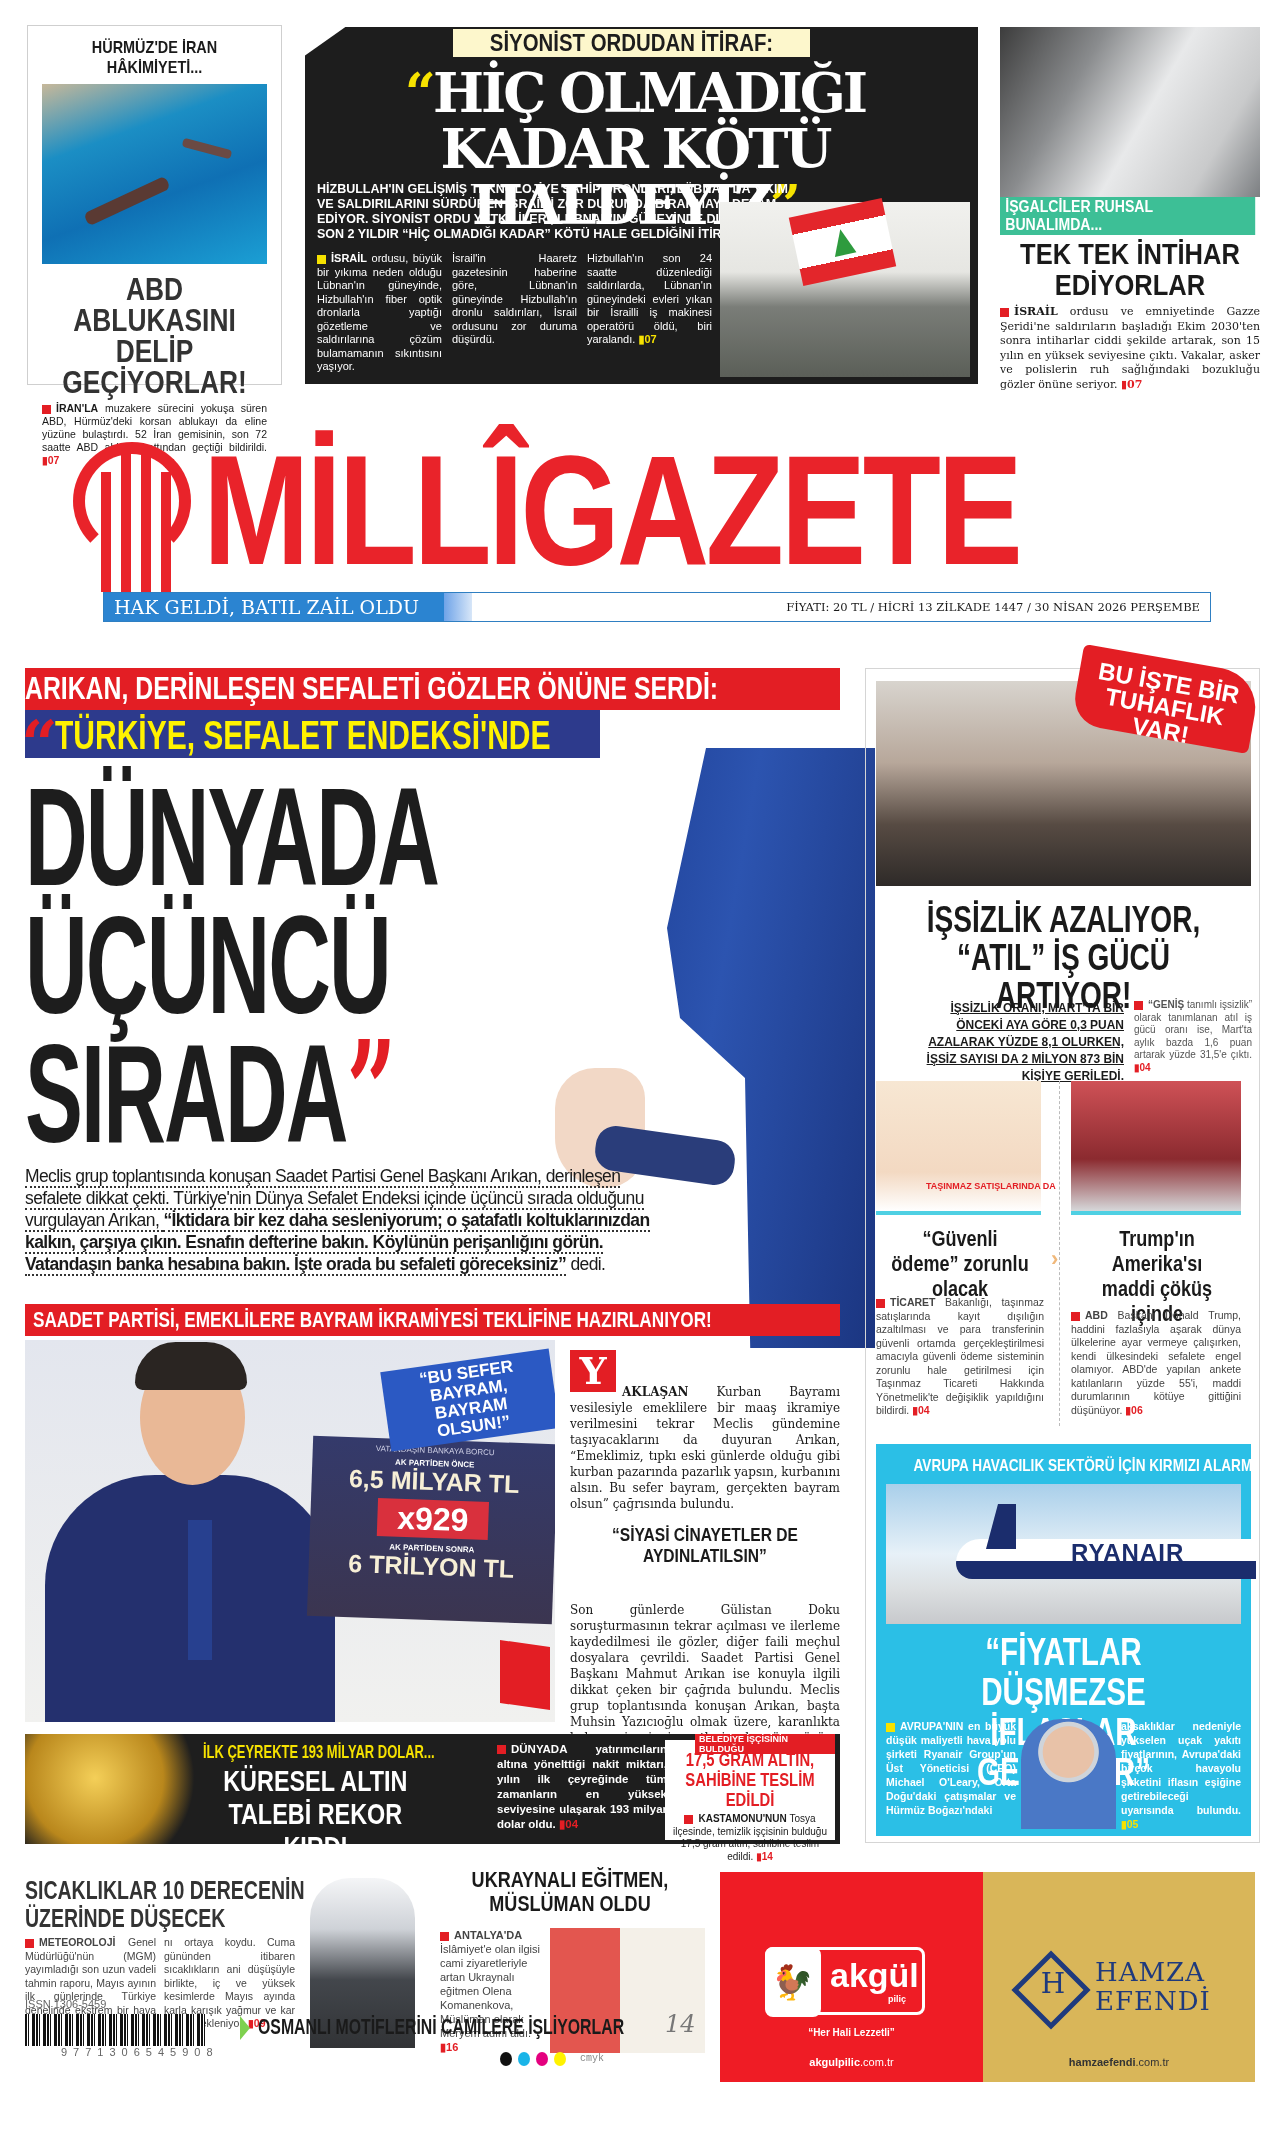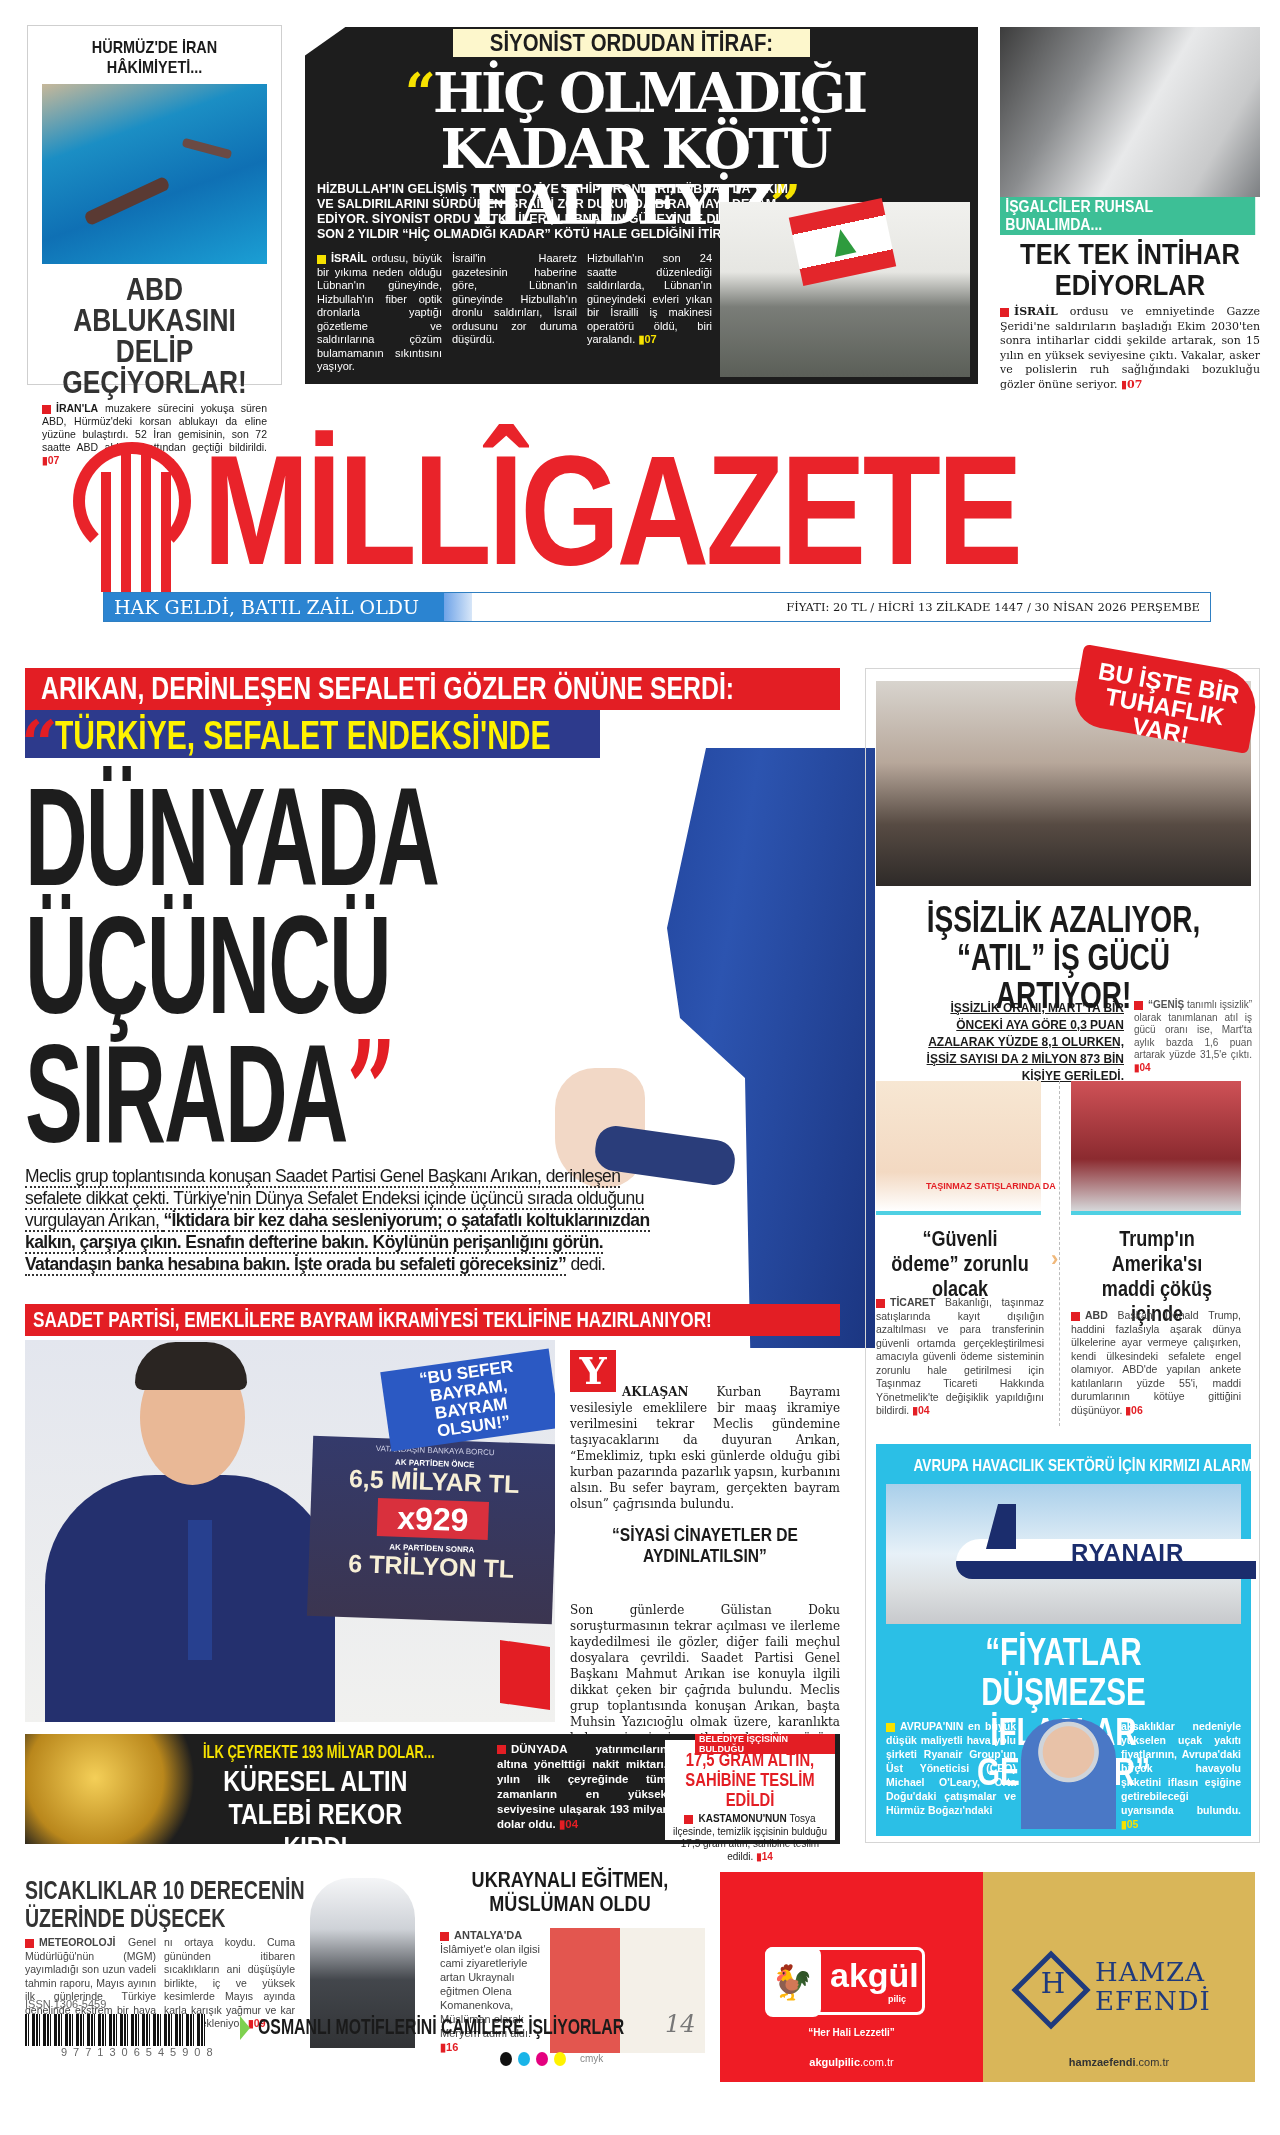--- a/index.html
+++ b/index.html
@@ -42,21 +42,21 @@
   .mh-arc { position: absolute; left: 0; top: 0; width: 118px; height: 118px; border: 12px solid #e9232a; border-radius: 50%; border-bottom-color: transparent; border-left-color: #e9232a; }
   .mh-min { position: absolute; bottom: 0; width: 10px; background: #e9232a; }
   .mh-title { position: absolute; left: 138px; top: 10px; color: #e9232a; font-weight: bold; font-size: 156px; line-height: 160px; letter-spacing: -4px; transform: scaleX(0.82); transform-origin: left; white-space: nowrap; }
   .mh-bar { position: absolute; left: 38px; top: 172px; width: 1108px; height: 30px; border: 1px solid #2f7fc2; display: flex; align-items: center; }
   .mh-slogan { background: #2b84d1; color: #fff; font-family: "DejaVu Serif", serif; font-size: 19px; padding: 0 10px; height: 100%; line-height: 28px; width: 340px; white-space: nowrap; }
   .mh-fade { width: 28px; height: 100%; background: linear-gradient(90deg,#6ea3e8,#d7e6f8); }
   .mh-date { margin-left: auto; margin-right: 10px; font-family: "DejaVu Serif", serif; font-size: 11.5px; color: #1a1a1a; }
 
   
   #lead { left: 25px; top: 668px; width: 815px; height: 632px; }
-  .lead-kicker { background: #e31e24; color: #fff; font-weight: bold; font-size: 31px; line-height: 42px; padding-left: 16px; white-space: nowrap; overflow: hidden; }
+  .lead-kicker { background: #e31e24; color: #fff; font-weight: bold; font-size: 31px; line-height: 42px; padding-left: 0; white-space: nowrap; overflow: hidden; }
   .lead-kicker span { display: inline-block; transform: scaleX(0.8); transform-origin: left; }
   .lead-sub { position: relative; background: #2d3a8c; height: 48px; width: 575px; }
   .lead-sub span { position: absolute; left: 30px; top: 4px; color: #fff200; font-weight: bold; font-size: 40px; line-height: 42px; transform: scaleX(0.75); transform-origin: left; white-space: nowrap; }
   .lead-sub .qopen { position: absolute; left: -4px; top: -4px; color: #e31e24; font-size: 64px; font-family: "DejaVu Serif", serif; font-weight: bold; }
   .lead-big { position: absolute; left: 0; top: 105px; font-weight: bold; font-size: 140px; line-height: 128px; color: #1d1d1d; transform: scaleX(0.62); transform-origin: left; letter-spacing: -3px; }
   .lead-big .qclose { color: #e31e24; font-family: "DejaVu Serif", serif; }
   .lead-photo { position: absolute; left: 510px; top: 70px; width: 330px; height: 605px; }
   .arm { position: absolute; left: 80px; top: 10px; width: 260px; height: 600px; background: linear-gradient(100deg,#1e3f95 0%,#2c54b0 40%,#1b3580 100%); clip-path: polygon(35% 0,100% 0,100% 100%,52% 100%,50% 55%,25% 45%,20% 30%); }
   .hand { position: absolute; left: 20px; top: 330px; width: 90px; height: 120px; background: #f2d8c6; border-radius: 40px 30px 40px 50px; }
   .pocket { position: absolute; left: 60px; top: 395px; width: 140px; height: 45px; background: #2a3d7a; border-radius: 20px; transform: rotate(8deg); }
@@ -153,21 +153,21 @@
 
   #footer { left: 25px; top: 1996px; width: 690px; height: 70px; }
   .issn { position: absolute; left: 0; top: 2px; font-size: 11px; color: #666; }
   .barcode { position: absolute; left: 0; top: 18px; width: 180px; height: 32px; background: repeating-linear-gradient(90deg,#111 0 2px,#fff 2px 3px,#111 3px 4px,#fff 4px 7px,#111 7px 10px,#fff 10px 11px); }
   .barnum { position: absolute; left: 0; top: 50px; font-size: 11px; color: #666; letter-spacing: 6px; margin-left: 36px; }
   .osm-arrow { position: absolute; left: 215px; top: 20px; width: 0; height: 0; border-top: 12px solid transparent; border-bottom: 12px solid transparent; border-left: 10px solid #7ed14f; }
   .osm-title { position: absolute; left: 233px; top: 18px; font-weight: bold; font-size: 22px; transform: scaleX(0.72); transform-origin: left; white-space: nowrap; }
   .osm-page { position: absolute; left: 640px; top: 14px; font-family: "DejaVu Serif", serif; font-style: italic; font-size: 24px; color: #777; }
   .cmyk { position: absolute; left: 475px; top: 56px; display: flex; gap: 6px; }
   .cmyk span { width: 12px; height: 14px; border-radius: 50%; display: inline-block; }
-  .cmyk-label { position: absolute; left: 555px; top: 57px; font-size: 10px; color: #888; }
+  .cmyk-label { position: absolute; left: 555px; top: 57px; font-size: 10px; color: #888; font-family: Liberation Mono, monospace; }
 </style>
 </head>
 <body>
 
 <div id="box-hormuz" class="abs">
   <div class="kicker">HÜRMÜZ'DE İRAN HÂKİMİYETİ...</div>
   <div class="photo">
     <div class="ship"></div>
     <div class="ship2"></div>
   </div>

